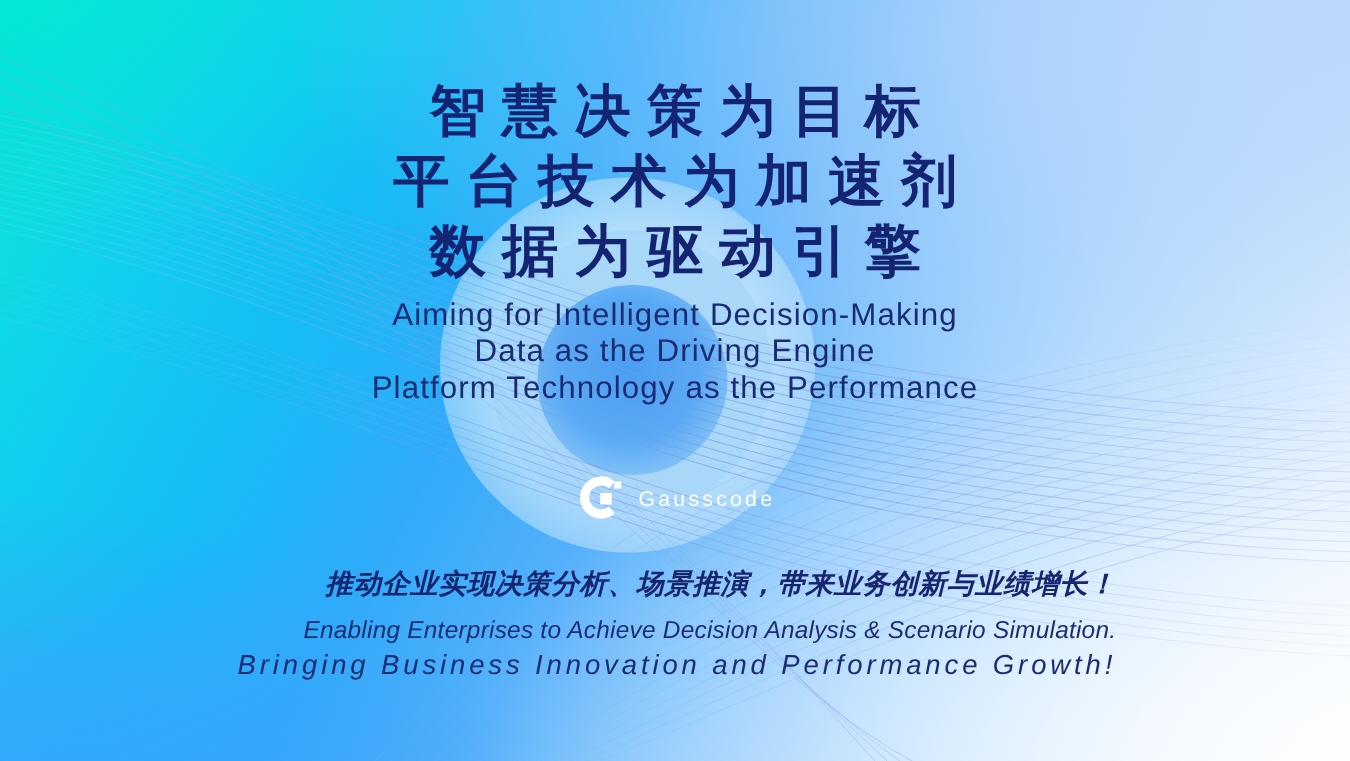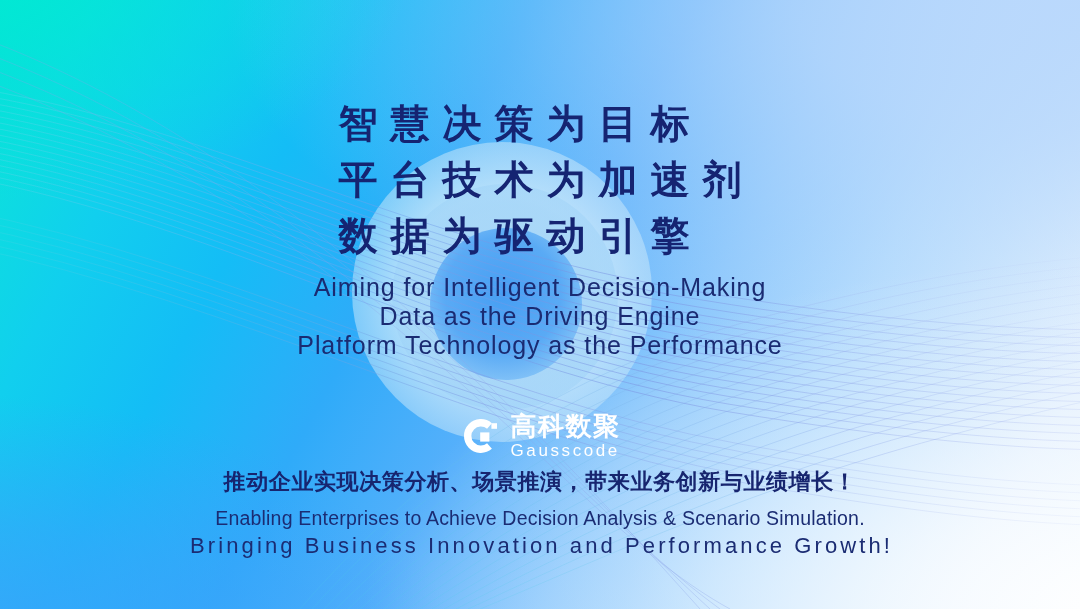--- a/index.html
+++ b/index.html
@@ -113,24 +113,25 @@
   
   .content {
     position: absolute;
     inset: 0;
     display: flex;
     flex-direction: column;
     align-items: center;
   }
 
   .headline {
-    margin-top: 96px;
+    margin-top: 61px;
+    text-align: center;
     color: #152472;
     font-weight: 700;
-    font-size: 39px;
+    font-size: 45px;
     line-height: 56px;
     letter-spacing: 13px;
     text-indent: 13px;
     font-family: "DejaVu Sans", "Liberation Sans", sans-serif;
   }
   .headline .hl-line { display: block; white-space: nowrap; }
 
   .subhead {
     margin-top: 9px;
     text-align: center;
@@ -172,23 +173,24 @@
     color: #ffffff;
     font-size: 17px;
     font-weight: 400;
     letter-spacing: 2.6px;
     margin-top: 3px;
     font-family: "Liberation Sans", sans-serif;
   }
 
   
   .tagline {
-    margin-top: 8px;
-    text-align: center;
+    margin-top: 35px;
+    text-align: right;
     color: #17256f;
+    font-style: italic;
   }
   .tag-cn {
     display: block;
     font-size: 22px;
     font-weight: 700;
     letter-spacing: 0.6px;
     line-height: 30px;
     font-family: "DejaVu Sans", "Liberation Sans", sans-serif;
     white-space: nowrap;
   }
@@ -324,21 +326,20 @@
     <div class="logo">
       <svg class="logo-mark" viewBox="0 0 40 40" aria-hidden="true">
 
         <path d="M 29.5,10.0 A 13.2,13.2 0 1 0 29.5,30.0" fill="none" stroke="#ffffff" stroke-width="7.4" stroke-linecap="butt"></path>
 
         <rect x="20.2" y="16.4" width="9.2" height="9.2" fill="#ffffff"></rect>
 
         <rect x="31.4" y="7.2" width="5.6" height="5.6" fill="#ffffff"></rect>
       </svg>
       <div class="logo-words">
-        <span class="logo-cn">高科数聚</span>
         <span class="logo-en">Gausscode</span>
       </div>
     </div>
 
     <div class="tagline">
       <span class="tag-cn">推动企业实现决策分析、场景推演，带来业务创新与业绩增长！</span>
       <span class="tag-en-1">Enabling Enterprises to Achieve Decision Analysis &amp; Scenario Simulation.</span>
       <span class="tag-en-2">Bringing Business Innovation and Performance Growth!</span>
     </div>
 

